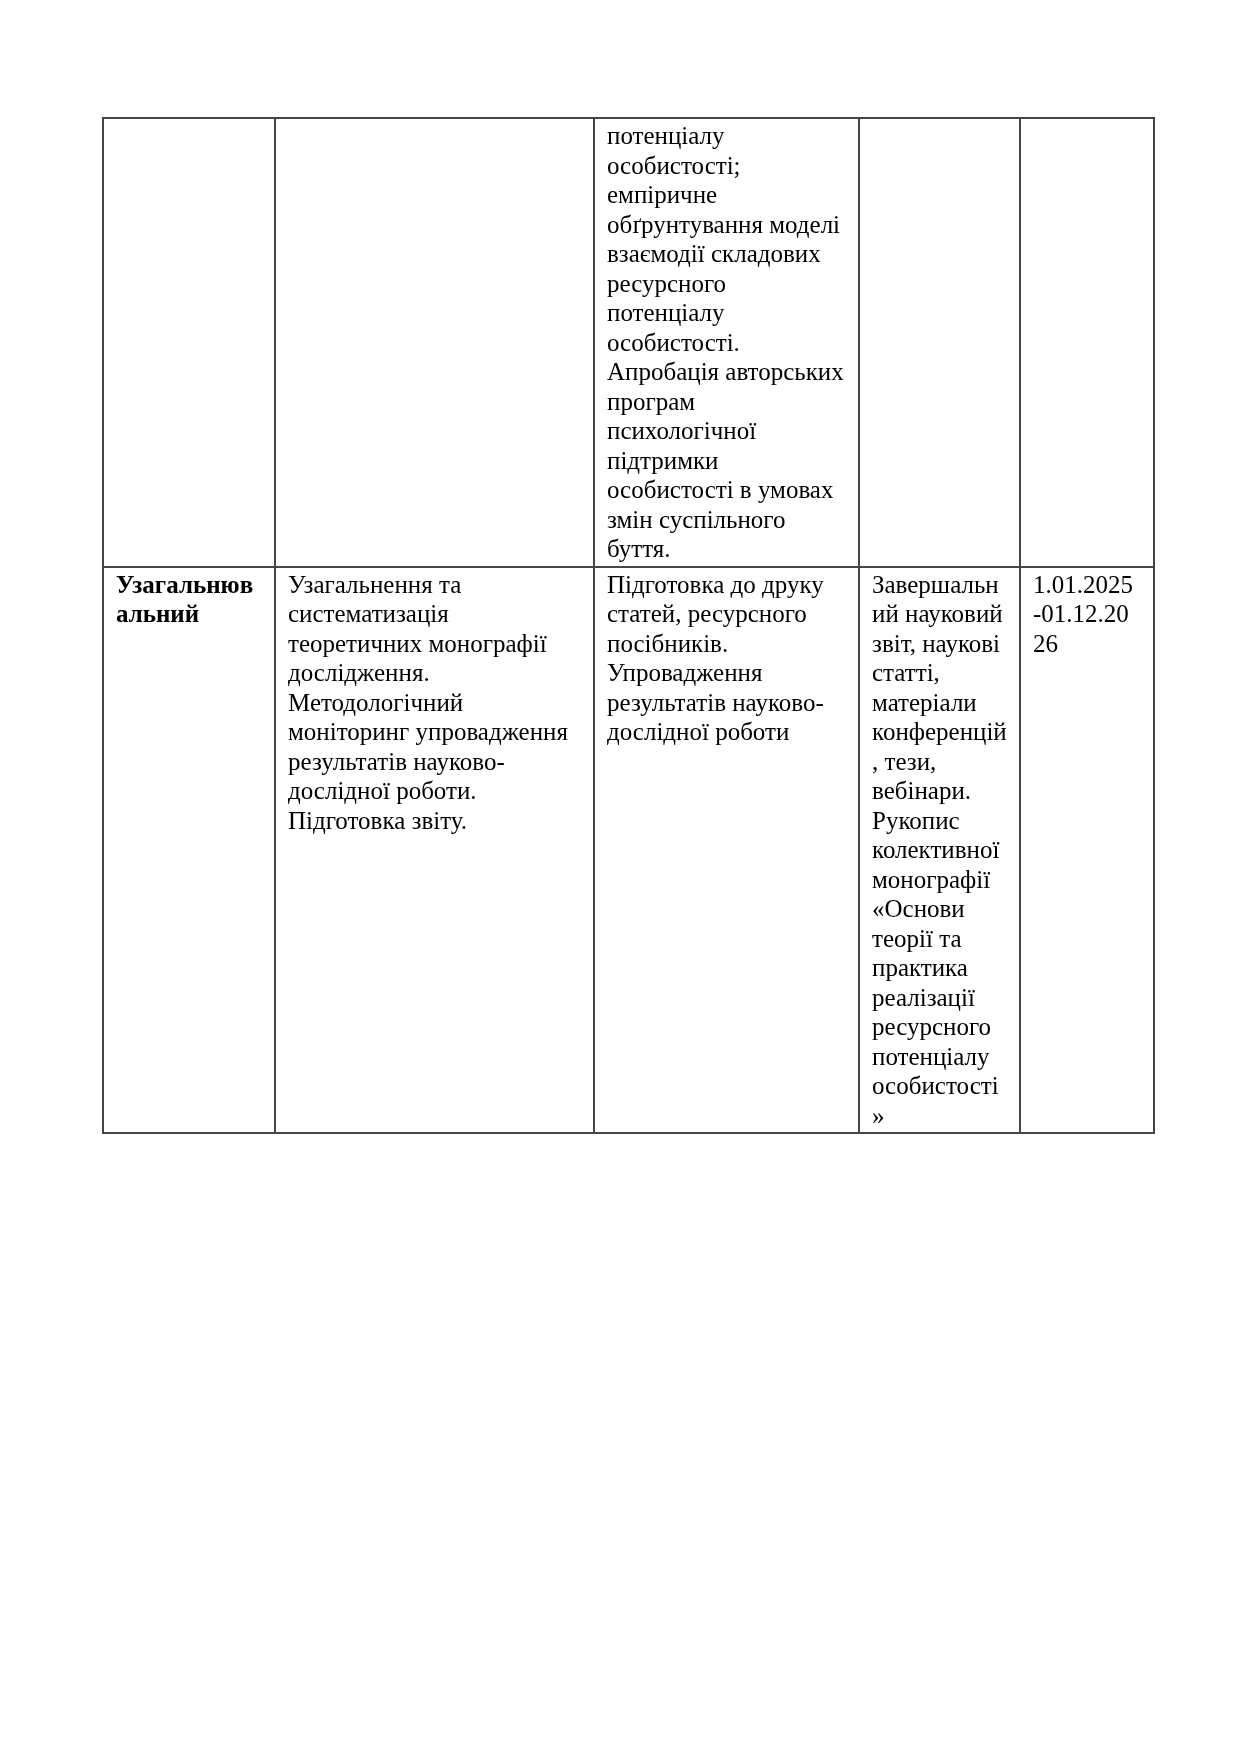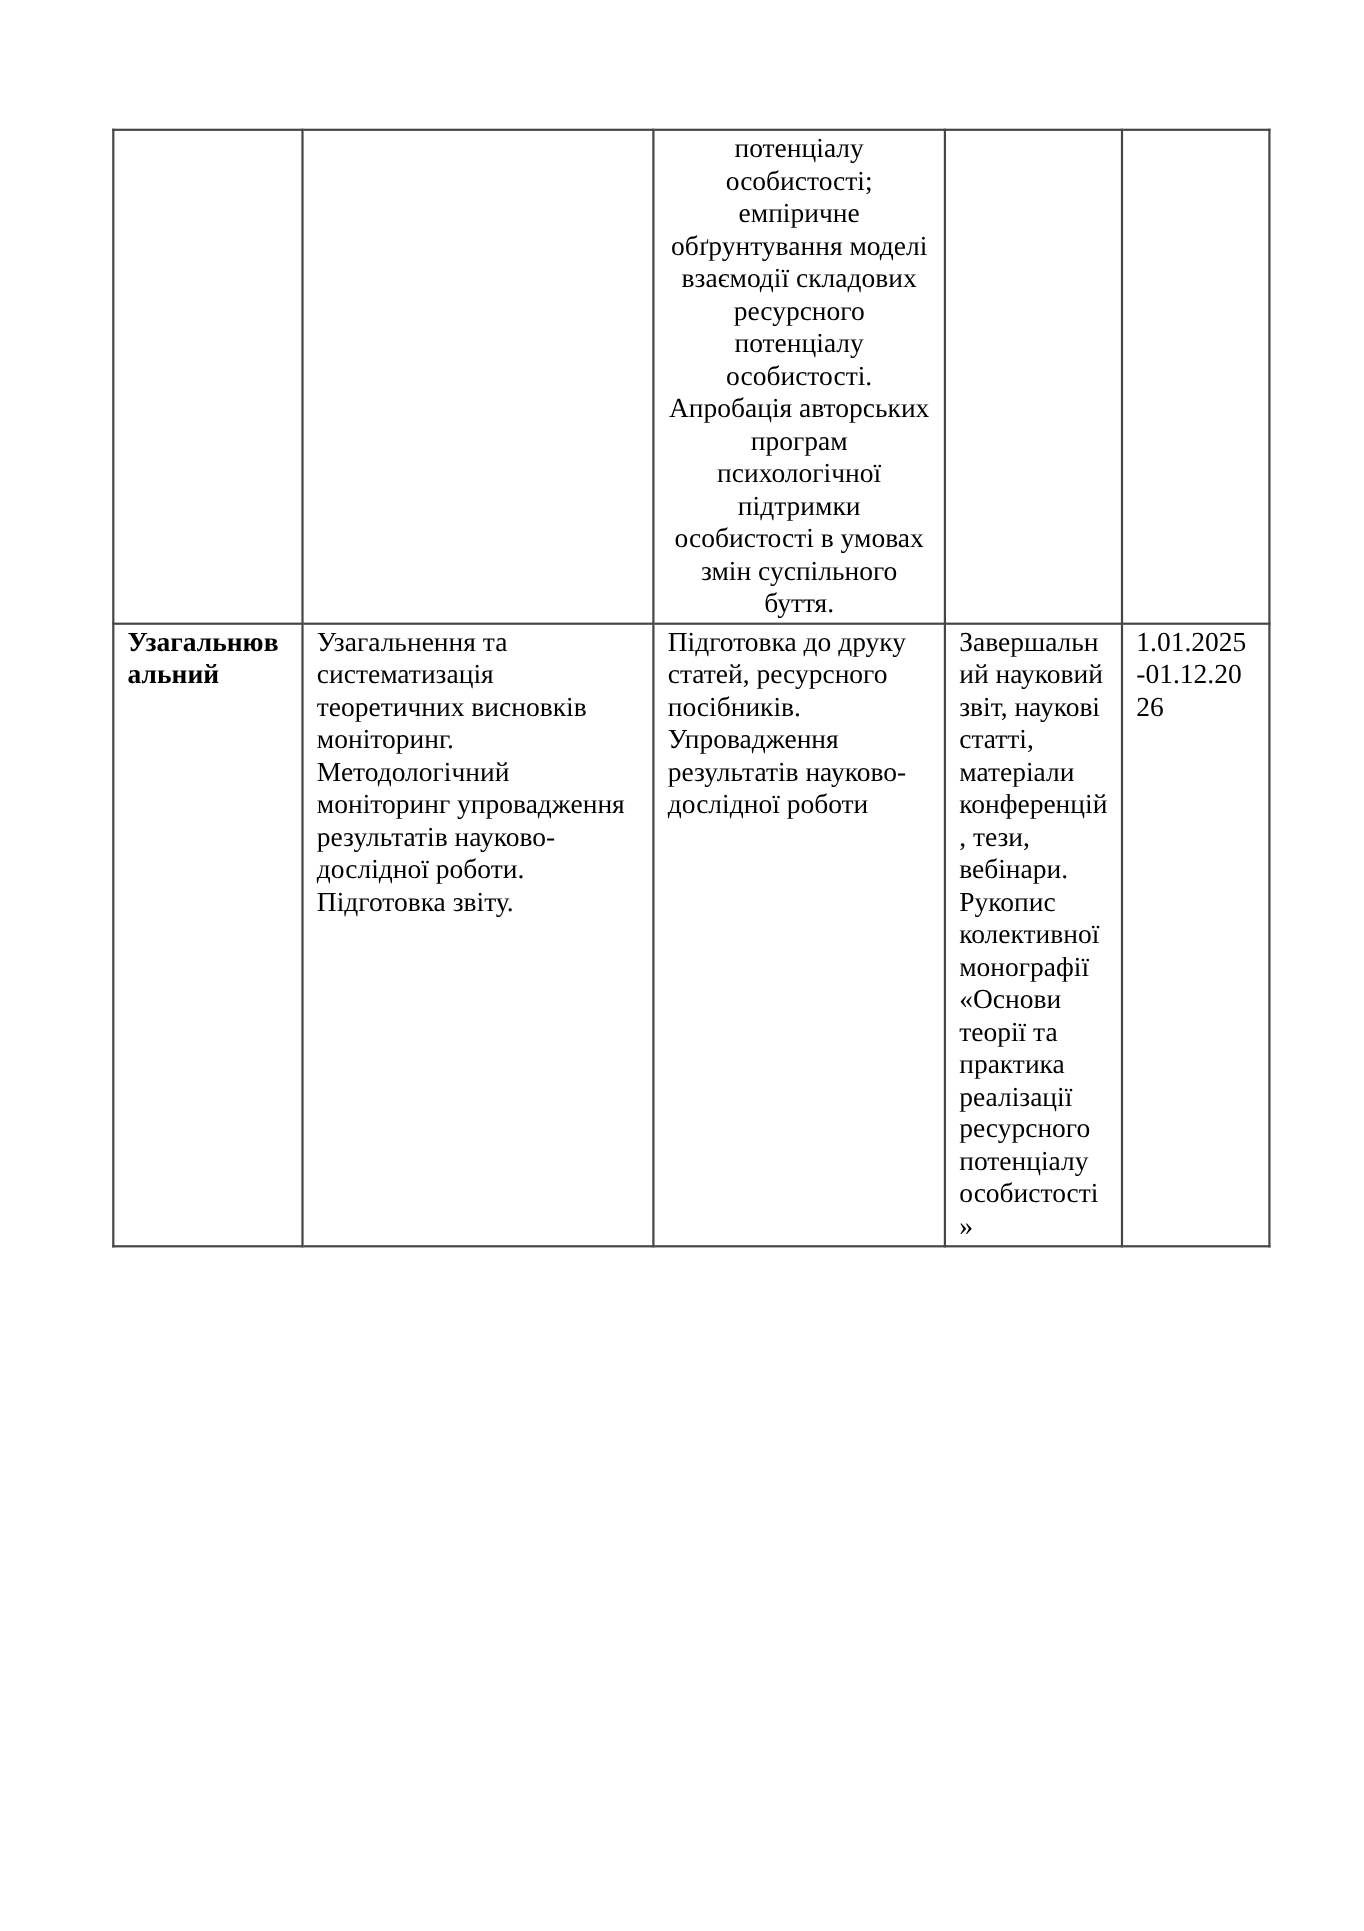--- a/index.html
+++ b/index.html
@@ -41,21 +41,21 @@
     font-weight: bold;
     padding: 2px 0 2px 10px;
     border-radius: 28px;
   }
   td.cell-term {
     padding: 2px 8px 2px 8px;
   }
   td.cell-results {
     padding: 2px 10px 2px 10px;
   }
-  tr.row-1 { height: 448px; text-align: center; }
+  tr.row-1 { height: 448px; }
   tr.row-2 { height: 530px; }
 </style>
 </head>
 <body>
 
 <div class="doc-page">
   <table class="plan-table">
     <colgroup>
       <col style="width:172px">
       <col style="width:319px">
@@ -66,20 +66,20 @@
     <tbody>
       <tr class="row-1">
         <td class="cell-stage"></td>
         <td class="cell-content"></td>
         <td class="cell-activities">потенціалу особистості; емпіричне обґрунтування моделі взаємодії складових ресурсного потенціалу особистості. Апробація авторських програм психологічної підтримки особистості в умовах змін суспільного буття.</td>
         <td class="cell-results"></td>
         <td class="cell-term"></td>
       </tr>
       <tr class="row-2">
         <td class="cell-stage">Узагальнювальний</td>
-        <td class="cell-content">Узагальнення та систематизація теоретичних висновків моніторинг. Методологічний моніторинг упровадження результатів науково-дослідної роботи. Підготовка звіту.</td>
+        <td class="cell-content">Узагальнення та систематизація теоретичних монографії дослідження. Методологічний моніторинг упровадження результатів науково-дослідної роботи. Підготовка звіту.</td>
         <td class="cell-activities">Підготовка до друку статей, ресурсного посібників. Упровадження результатів науково-дослідної роботи</td>
         <td class="cell-results">Завершальний науковий звіт, наукові статті, матеріали конференцій, тези, вебінари. Рукопис колективної монографії «Основи теорії та практика реалізації ресурсного потенціалу особистості»</td>
         <td class="cell-term">1.01.2025-01.12.2026</td>
       </tr>
     </tbody>
   </table>
 </div>
 
 </body></html>

